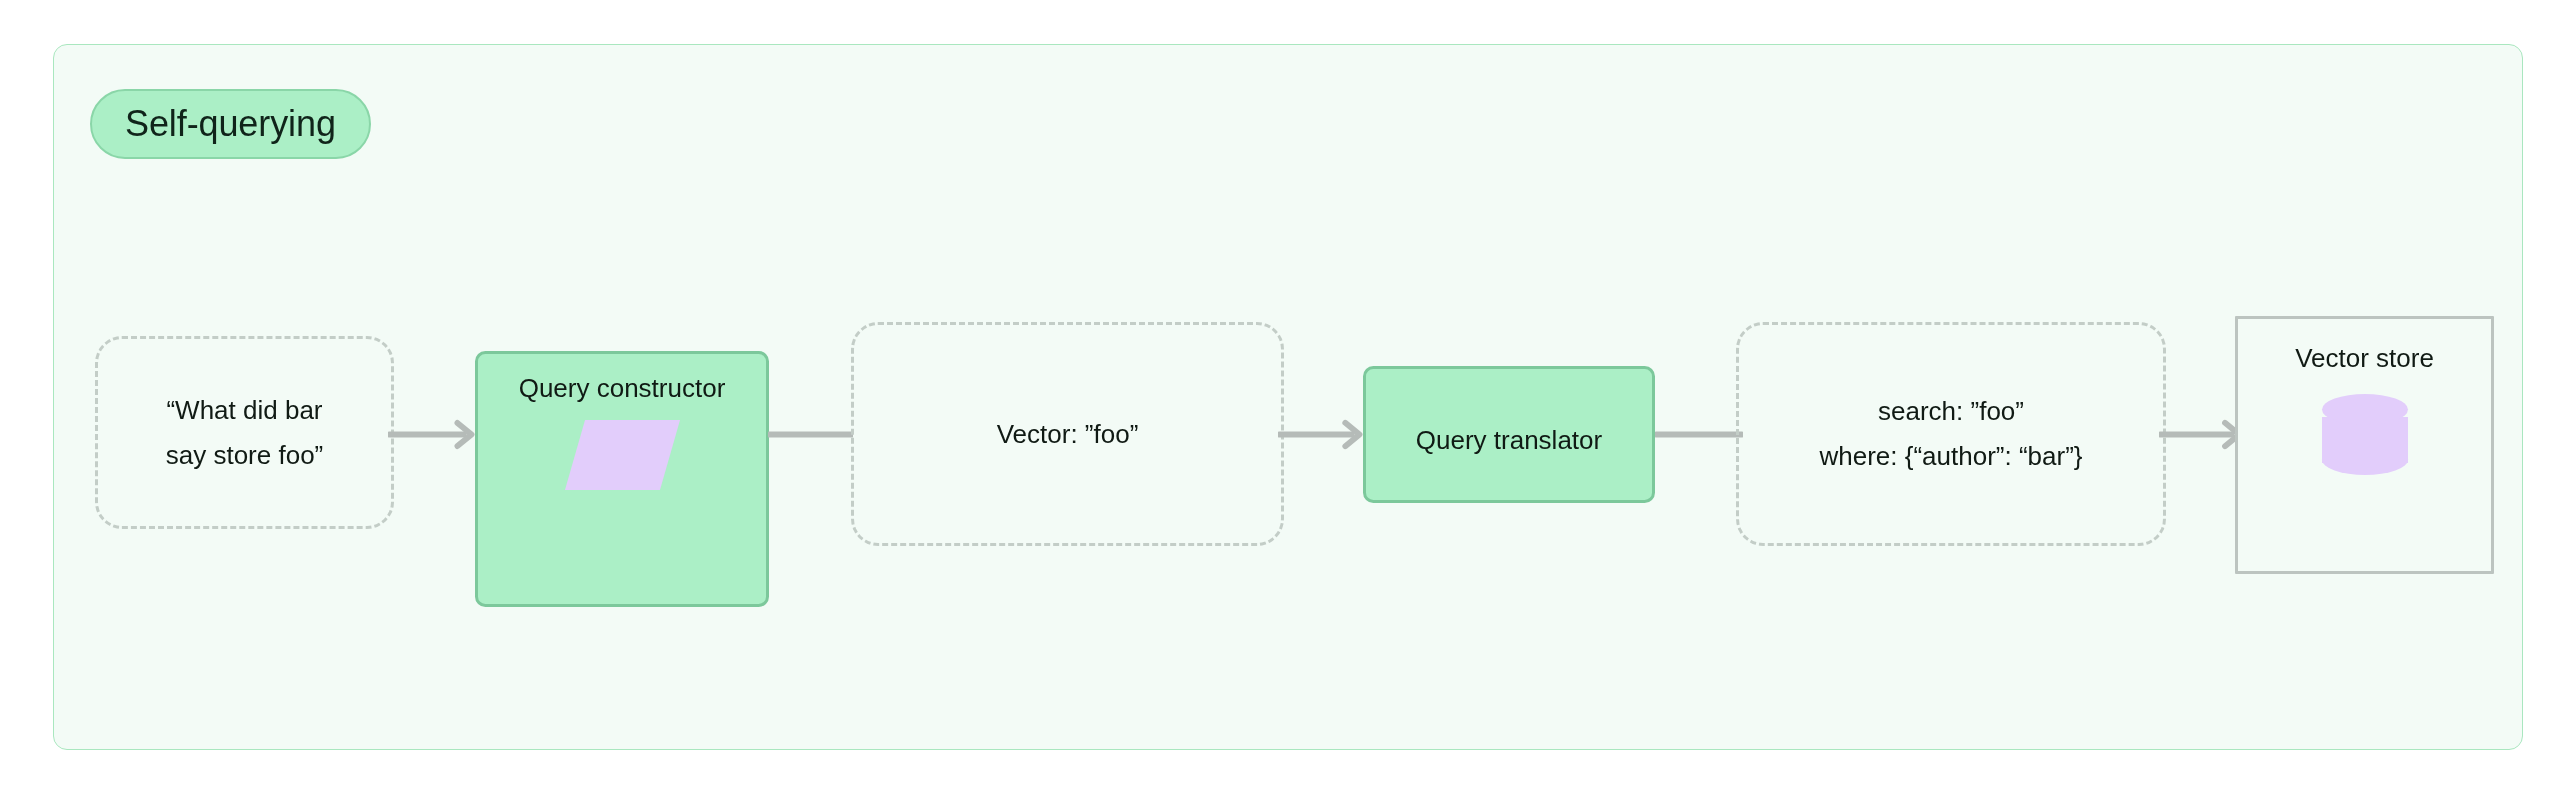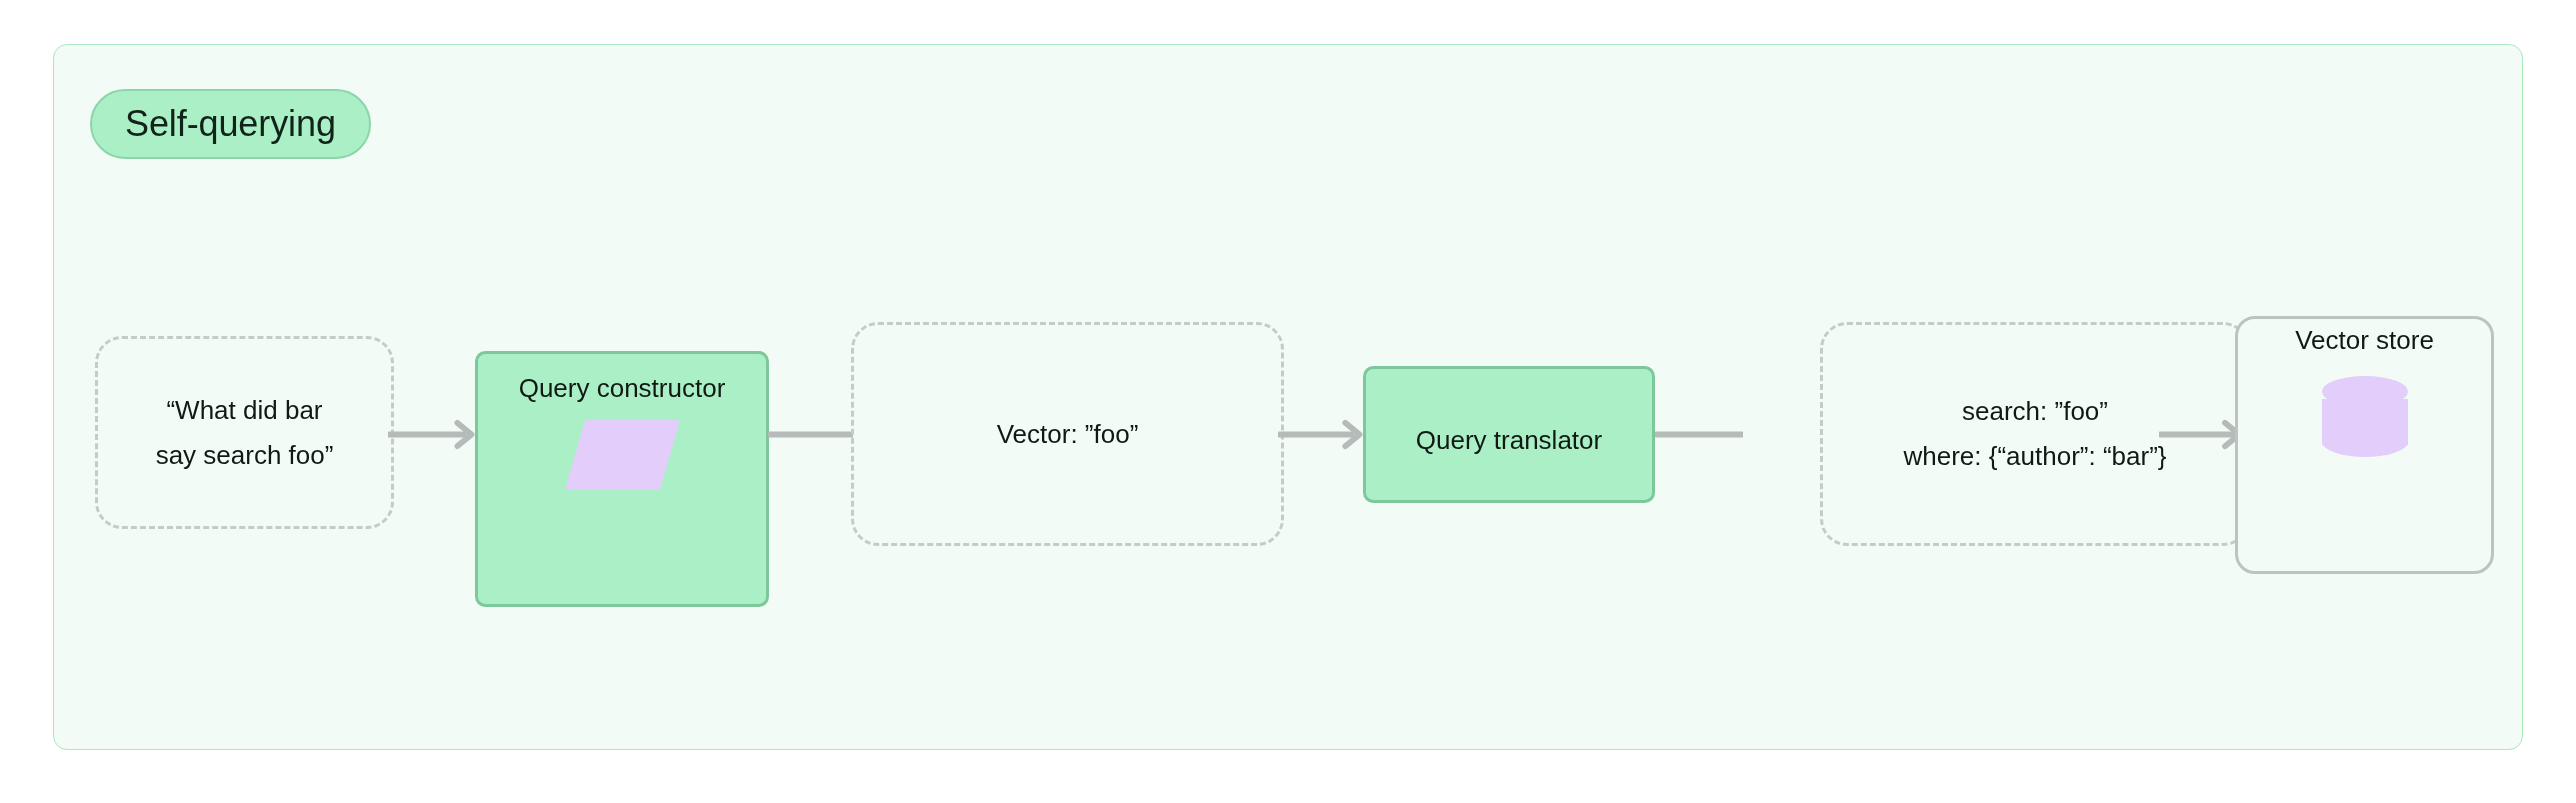--- a/index.html
+++ b/index.html
@@ -98,22 +98,22 @@
     justify-content: flex-start;
   }
   .node-process .node-label {
     white-space: nowrap;
   }
 
   
   .node-store {
     background: #f3fbf6;
     border: 3.2px solid #bcc4c0;
-    border-radius: 20px;
-    padding-top: 3px;
+    border-radius: 1px;
+    padding-top: 21px;
     justify-content: flex-start;
   }
   .node-store .node-label {
     white-space: nowrap;
   }
 
   
   .llm-glyph {
     width: 95px;
     height: 70px;
@@ -167,21 +167,21 @@
 <div id="diagram-root">
 
   <div id="subgraph-container"></div>
 
   <div id="subgraph-title">Self-querying</div>
 
   <div id="flow-row">
 
     <div class="node node-dashed" style="left:95px; top:336px; width:299px; height:193px;">
       <div class="node-line">“What did bar</div>
-      <div class="node-line">say search foo”</div>
+      <div class="node-line">say store foo”</div>
     </div>
 
     <div class="connector" style="left:388px; top:415px; width:90px;">
       <svg width="90" height="39" viewBox="0 0 140 60">
         <line x1="2" y1="30" x2="118" y2="30" stroke="#b5bbb8" stroke-width="9" stroke-linecap="round"></line>
         <polyline points="108,12 130,30 108,48" fill="none" stroke="#b5bbb8" stroke-width="9" stroke-linecap="round" stroke-linejoin="round"></polyline>
       </svg>
     </div>
 
     <div class="node node-process" style="left:475px; top:319px; width:294px; height:256px;margin-top:32px;">
@@ -209,21 +209,21 @@
     <div class="node node-process" style="left:1363px; top:366px; width:292px; height:137px;">
       <div class="node-label" style="margin-top:37px;">Query translator</div>
     </div>
 
     <div class="connector" style="left:1655px; top:415px; width:88px;">
       <svg width="88" height="39" viewBox="0 0 136 60">
         <line x1="2" y1="30" x2="134" y2="30" stroke="#b5bbb8" stroke-width="9" stroke-linecap="round"></line>
       </svg>
     </div>
 
-    <div class="node node-dashed" style="left:1820px; top:322px; width:430px; height:224px;">
+    <div class="node node-dashed" style="left:1736px; top:322px; width:430px; height:224px;">
       <div class="node-line">search: ”foo”</div>
       <div class="node-line">where: {“author”: “bar”}</div>
     </div>
 
     <div class="connector" style="left:2159px; top:415px; width:88px;">
       <svg width="88" height="39" viewBox="0 0 136 60">
         <line x1="2" y1="30" x2="112" y2="30" stroke="#b5bbb8" stroke-width="9" stroke-linecap="round"></line>
         <polyline points="102,12 124,30 102,48" fill="none" stroke="#b5bbb8" stroke-width="9" stroke-linecap="round" stroke-linejoin="round"></polyline>
       </svg>
     </div>

